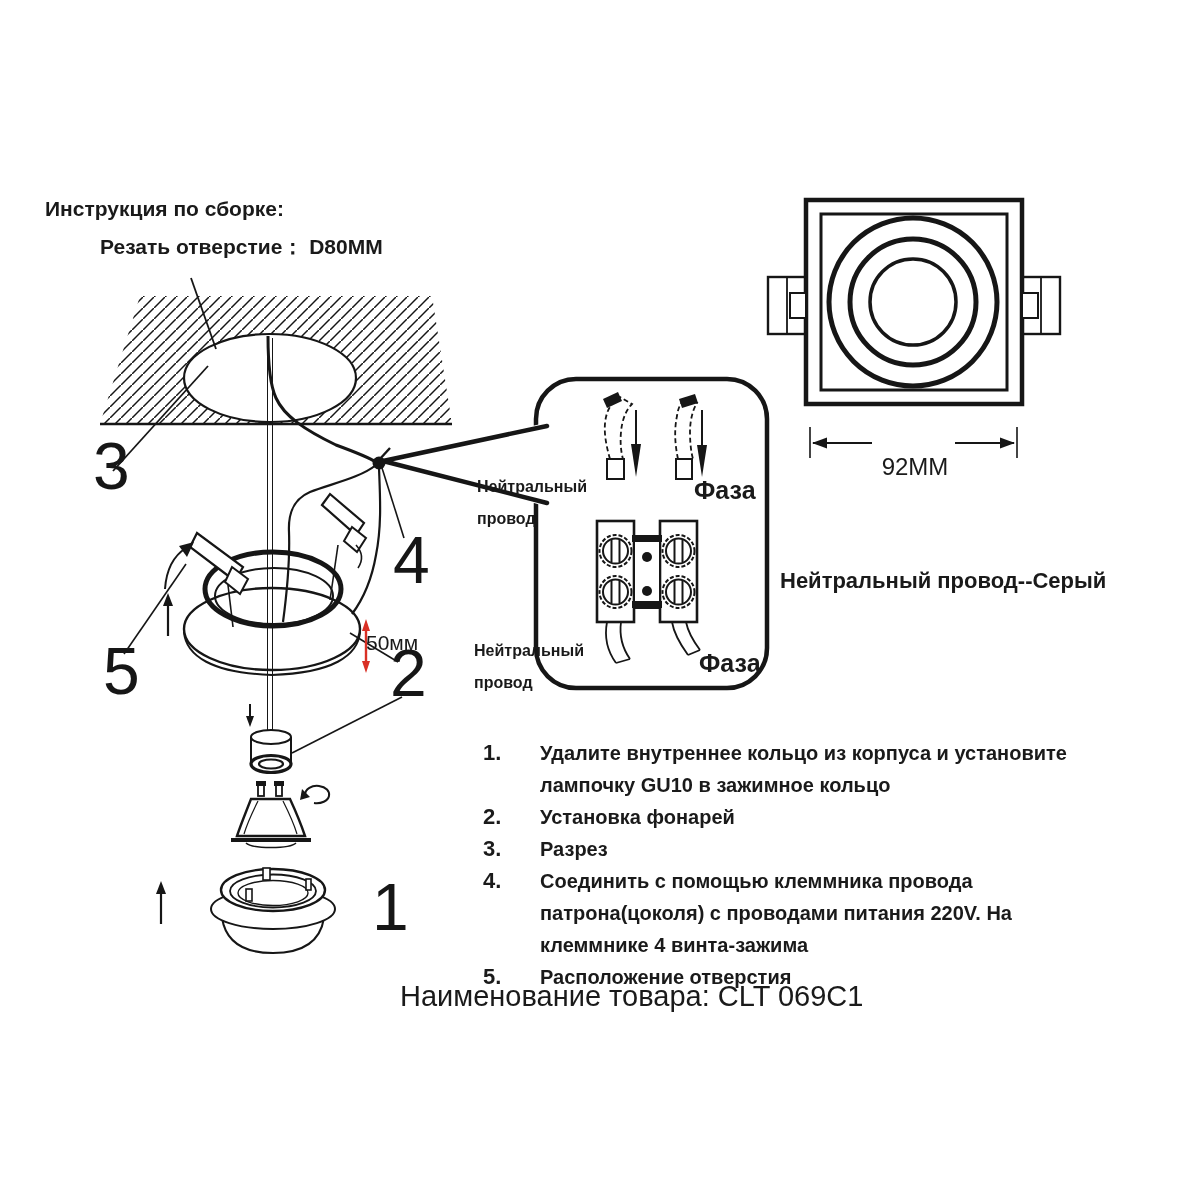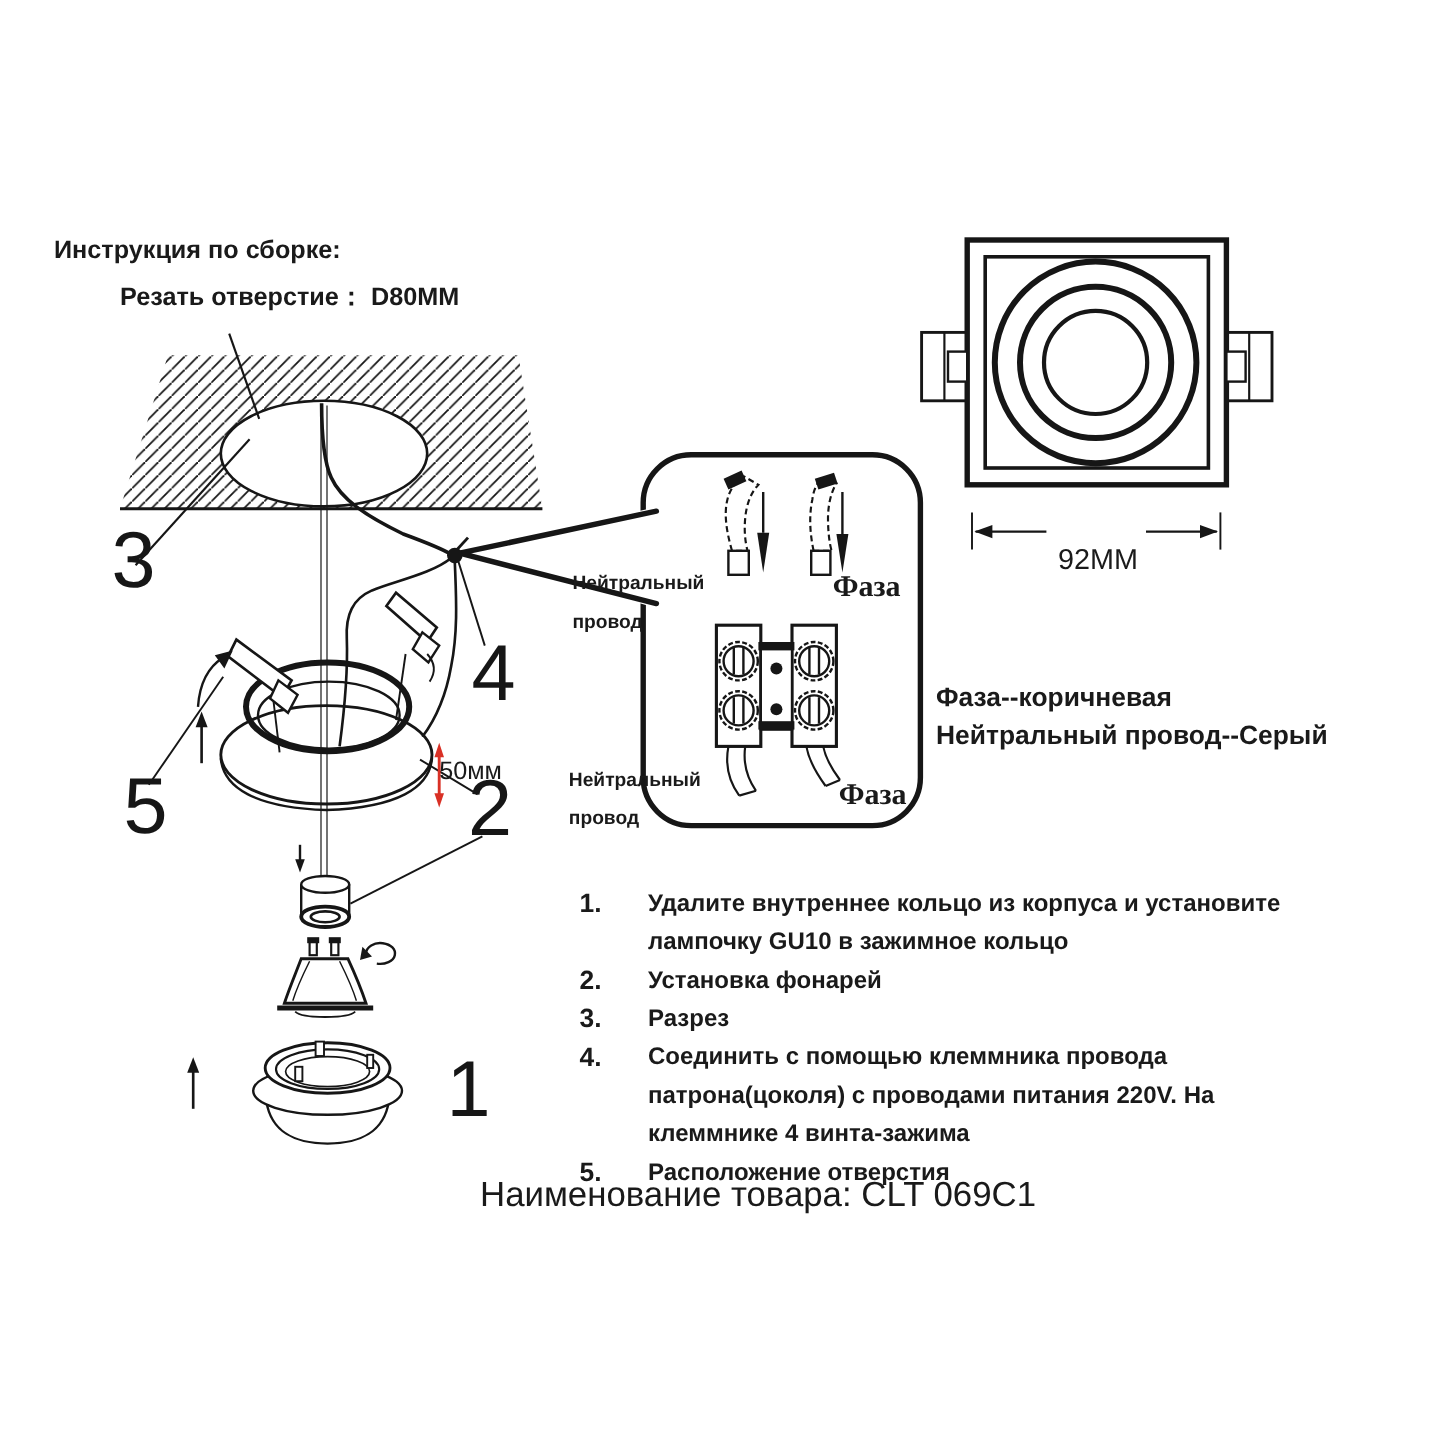--- a/index.html
+++ b/index.html
@@ -6,21 +6,21 @@
   body{width:1200px;height:1200px;position:relative;overflow:hidden;
        font-family:"Liberation Sans","DejaVu Sans",sans-serif;color:#1a1a1a;}
   .abs{position:absolute;white-space:nowrap;}
   #art{position:absolute;left:0;top:0;width:1200px;height:1200px;}
   .title{font-size:21px;font-weight:700;}
   .subtitle{font-size:21px;font-weight:600;}
   .partnum{font-size:66px;font-weight:400;line-height:1;color:#161616;}
   .dim50{font-size:21px;font-weight:500;}
   .dim92{font-size:24px;font-weight:500;width:86px;text-align:center;}
   .wirelabel{font-size:16px;font-weight:600;line-height:32px;}
-  .phase{font-size:25px;font-weight:700;font-family:Liberation Serif, serif;}
+  .phase{font-size:25px;font-weight:700;}
   .wirenote{font-size:22px;font-weight:600;line-height:32px;}
   .list{position:absolute;left:483px;top:737px;width:680px;}
   .list .row{display:flex;align-items:flex-start;}
   .list .num{width:57px;font-size:22px;font-weight:600;line-height:32px;flex:0 0 57px;}
   .list .txt{font-size:20px;font-weight:700;line-height:32px;}
   .footer{font-size:29px;font-weight:400;}
 </style>
 </head>
 <body>
 
@@ -215,21 +215,20 @@
   <span style="display:block">провод</span>
 </div>
 <div class="abs phase" style="left:694px;top:476px;">Фаза</div>
 <div class="abs wirelabel" style="left:474px;top:635px;">
   <span style="display:block">Нейтральный</span>
   <span style="display:block">провод</span>
 </div>
 <div class="abs phase" style="left:699px;top:649px;">Фаза</div>
 
 <div class="abs wirenote" style="left:780px;top:565px;">
-  <span style="display:block">Фаза--коричневая</span>
   <span style="display:block">Нейтральный провод--Серый</span>
 </div>
 
 <div class="list">
   <div class="row">
     <div class="num">1.</div>
     <div class="txt">
       <span style="display:block">Удалите внутреннее кольцо из корпуса и установите</span>
       <span style="display:block">лампочку GU10 в зажимное кольцо</span>
     </div>

